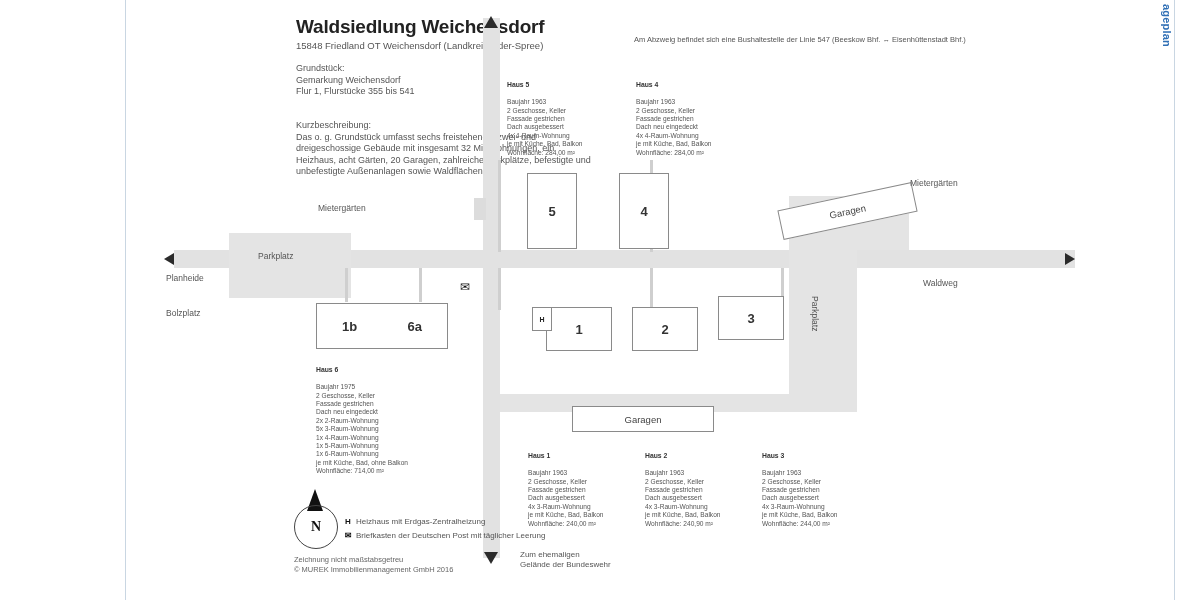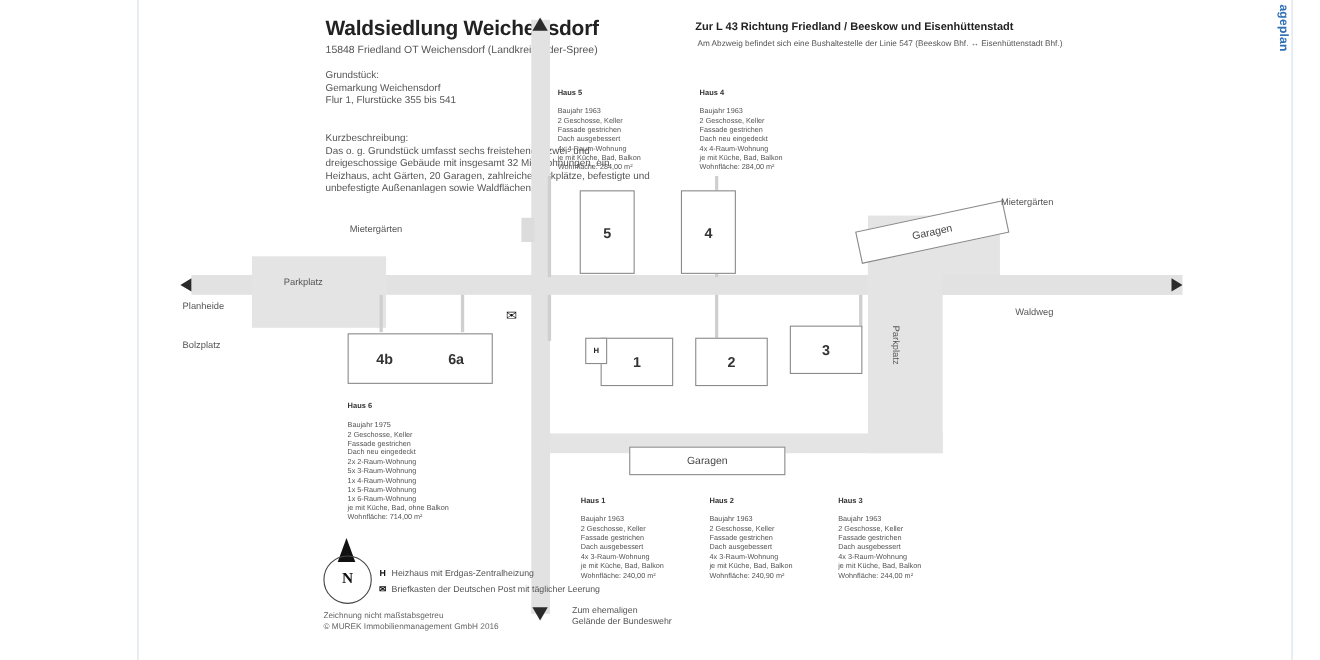--- a/index.html
+++ b/index.html
@@ -129,21 +129,20 @@
   <div class="sheet">
 
     <div class="title">Waldsiedlung Weichensdorf</div>
     <div class="subtitle">15848 Friedland OT Weichensdorf (Landkreis Oder-Spree)</div>
     <div class="blk-grundstueck" style="white-space:pre-line">Grundstück:
 Gemarkung Weichensdorf
 Flur 1, Flurstücke 355 bis 541</div>
     <div class="blk-kurz" style="white-space:pre-line">Kurzbeschreibung:
 Das o. g. Grundstück umfasst sechs freistehende, zwei- und dreigeschossige Gebäude mit insgesamt 32 Mietwohnungen, ein Heizhaus, acht Gärten, 20 Garagen, zahlreiche Parkplätze, befestigte und unbefestigte Außenanlagen sowie Waldflächen.</div>
 
-    <div class="hdr-road">Zur L 43 Richtung Friedland / Beeskow und Eisenhüttenstadt</div>
     <div class="hdr-road-sub">Am Abzweig befindet sich eine Bushaltestelle der Linie 547 (Beeskow Bhf. ↔ Eisenhüttenstadt Bhf.)</div>
 
     <div class="road" style="left:48px;top:250px;width:900px;height:18px;"></div>
 
     <div class="road" style="left:357px;top:18px;width:17px;height:250px;"></div>
     <div class="road" style="left:357px;top:268px;width:17px;height:290px;"></div>
 
     <div class="pad" style="left:103px;top:233px;width:122px;height:65px;"></div>
 
     <div class="pad" style="left:663px;top:232px;width:68px;height:180px;"></div>
@@ -162,21 +161,21 @@
     <div class="thinline" style="left:500px;top:198px;width:12px;height:22px;background:#dcdcdc;"></div>
 
     <div class="bldg" style="left:401px;top:173px;width:48px;height:74px;">
       <span>5</span>
     </div>
     <div class="bldg" style="left:493px;top:173px;width:48px;height:74px;">
       <span>4</span>
     </div>
 
     <div class="bldg" style="left:190px;top:303px;width:130px;height:44px;justify-content:space-around;">
-      <span>4b</span>
+      <span>1b</span>
       <span>6a</span>
     </div>
 
     <div class="bldg" style="left:420px;top:307px;width:64px;height:42px;">
       <span>1</span>
     </div>
     <div class="bldg" style="left:506px;top:307px;width:64px;height:42px;">
       <span>2</span>
     </div>
     <div class="bldg" style="left:592px;top:296px;width:64px;height:42px;">

